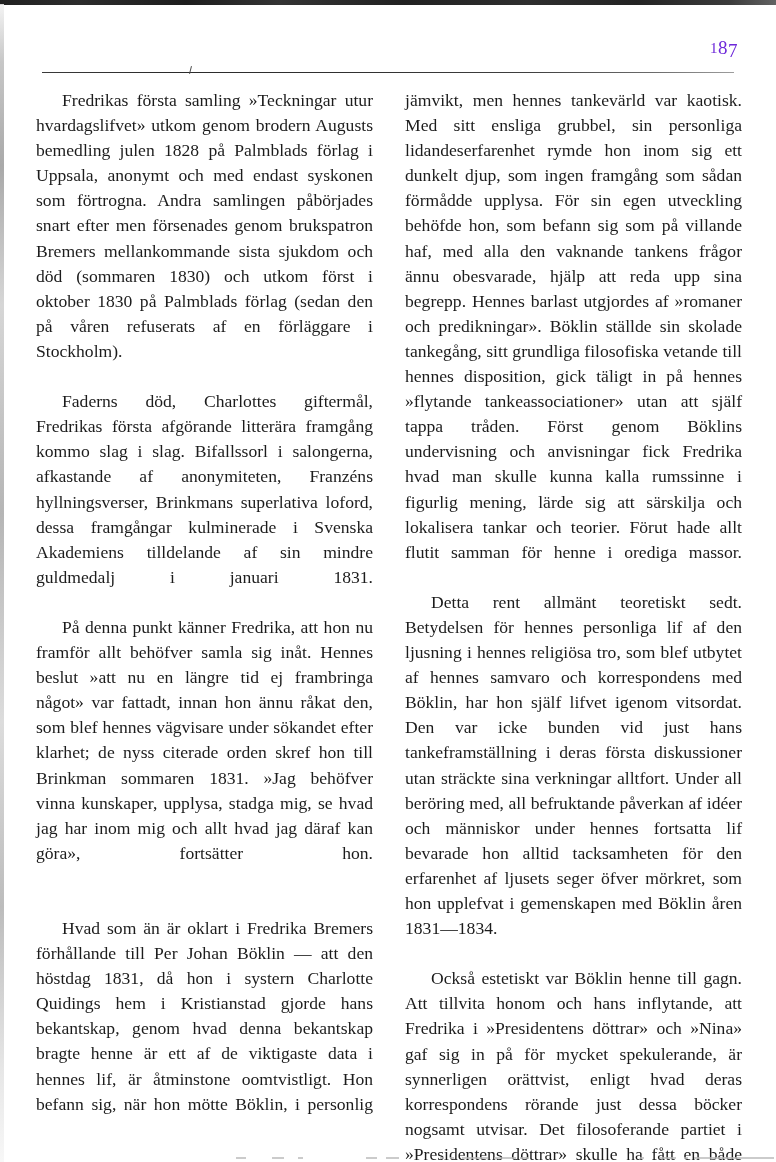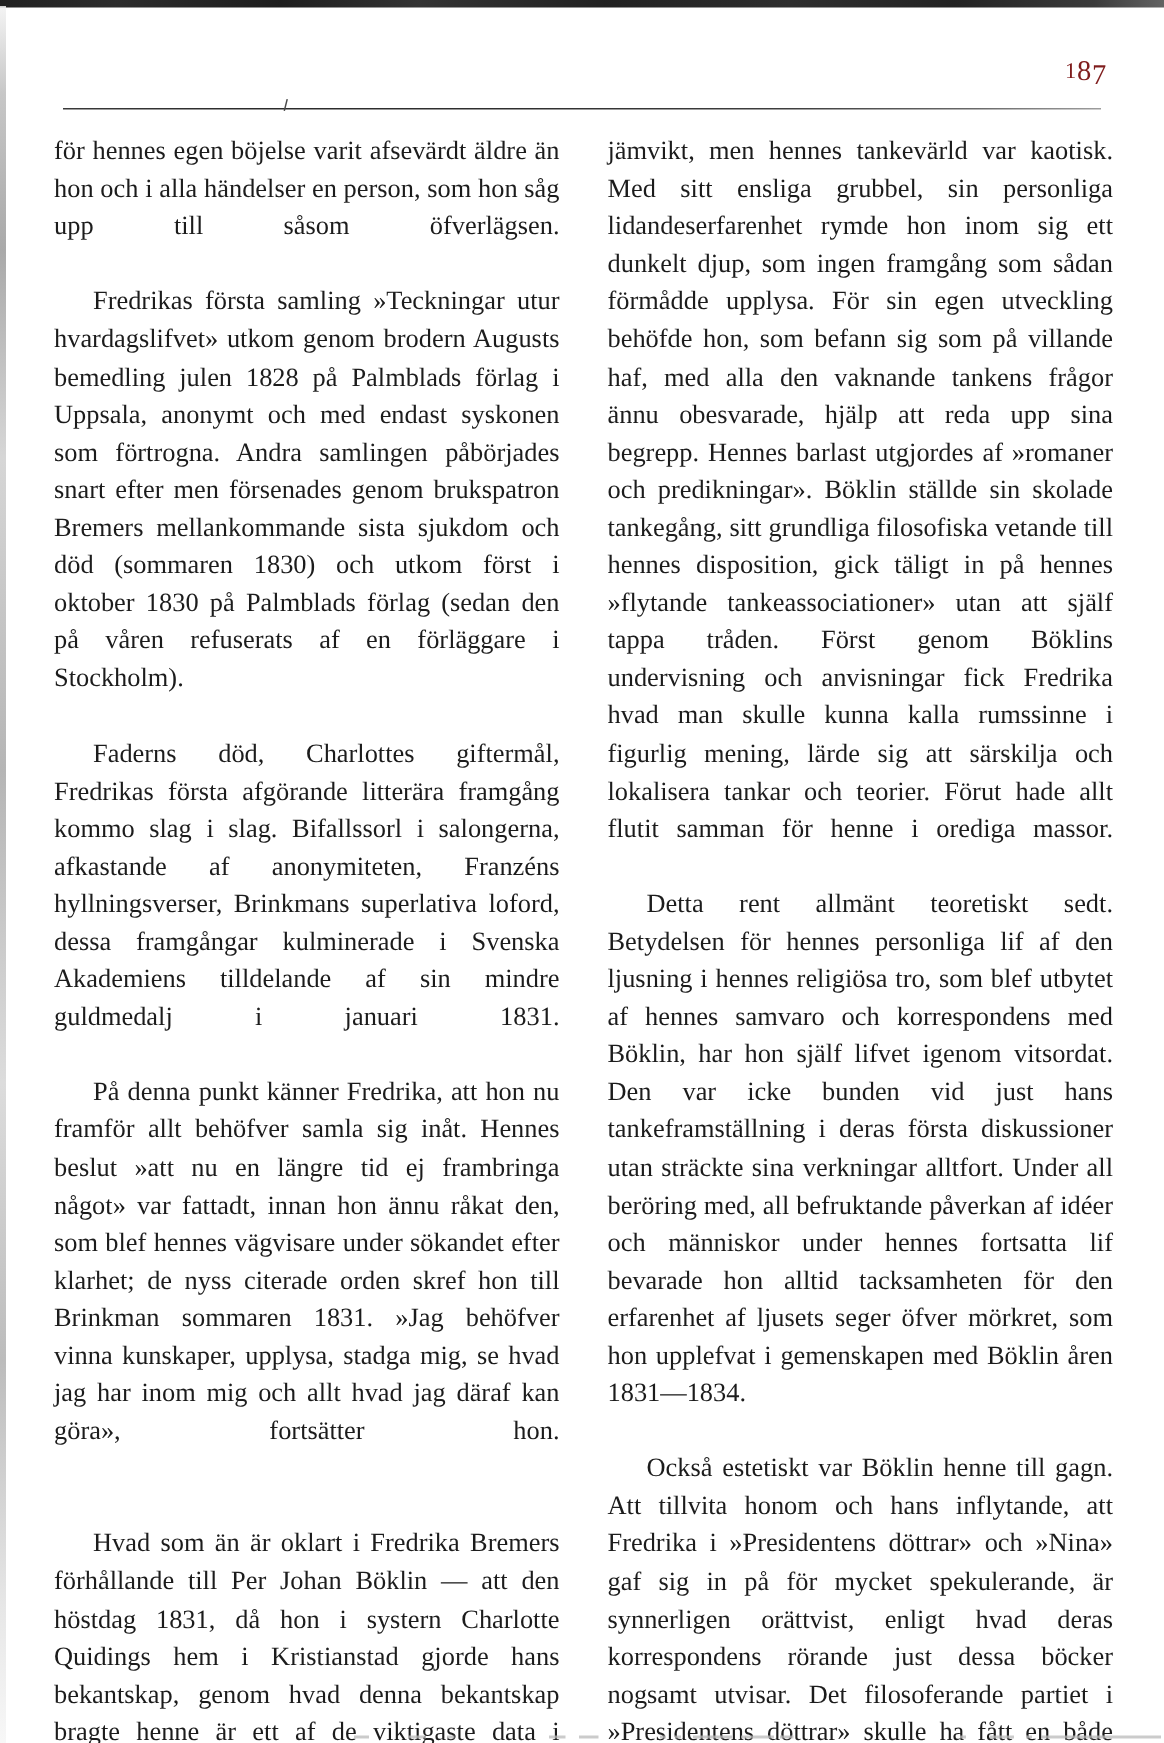--- a/index.html
+++ b/index.html
@@ -77,21 +77,21 @@
     letter-spacing: 1.1px;
     word-spacing: 4px;
     color: #1a1a1a;
   }
   .runhead-folio {
     position: absolute;
     right: 0;
     top: -1px;
     font-size: 19px;
     letter-spacing: .5px;
-    color: #7f1d1d;
+    color: #6d28d9;
     margin-left: 16px;
   }
   .runhead-folio .osf-1 { font-size: 15px; vertical-align: 1px; }
   .runhead-folio .osf-7 { vertical-align: -3px; }
 
   .rule {
     position: absolute;
     left: 42px;
     top: 72px;
     width: 692px;
@@ -151,21 +151,20 @@
 
   <div class="runhead">
     <div class="runhead-folio"><span class="osf-1">1</span>8<span class="osf-7">7</span></div>
   </div>
 
   <div class="rule"></div>
   <div class="rule-tick"></div>
 
   <div class="columns">
     <div class="col">
-      <p class="noindent">för hennes egen böjelse varit afsevärdt äldre än hon och i alla händelser en person, som hon såg upp till såsom öfverlägsen.</p>
       <p>Fredrikas första samling »Teckningar utur hvardagslifvet» utkom genom brodern Augusts bemedling julen 1828 på Palmblads förlag i Uppsala, anonymt och med endast syskonen som förtrogna. Andra samlingen påbörjades snart efter men försenades genom brukspatron Bremers mellankommande sista sjukdom och död (sommaren 1830) och utkom först i oktober 1830 på Palmblads förlag (sedan den på våren refuserats af en förläggare i Stockholm).</p>
       <p>Faderns död, Charlottes giftermål, Fredrikas första afgörande litterära framgång kommo slag i slag. Bifallssorl i salongerna, afkastande af anonymiteten, Franzéns hyllningsverser, Brinkmans superlativa loford, dessa framgångar kulminerade i Svenska Akademiens tilldelande af sin mindre guldmedalj i januari 1831.</p>
       <p>På denna punkt känner Fredrika, att hon nu framför allt behöfver samla sig inåt. Hennes beslut »att nu en längre tid ej frambringa något» var fattadt, innan hon ännu råkat den, som blef hennes vägvisare under sökandet efter klarhet; de nyss citerade orden skref hon till Brinkman sommaren 1831. »Jag behöfver vinna kunskaper, upplysa, stadga mig, se hvad jag har inom mig och allt hvad jag däraf kan göra», fortsätter hon.</p>
       <p class="spaced">Hvad som än är oklart i Fredrika Bremers förhållande till Per Johan Böklin — att den höstdag 1831, då hon i systern Charlotte Quidings hem i Kristianstad gjorde hans bekantskap, genom hvad denna bekantskap bragte henne är ett af de viktigaste data i hennes lif, är åtminstone oomtvistligt. Hon befann sig, när hon mötte Böklin, i personlig</p>
     </div>
     <div class="col">
       <p class="noindent">jämvikt, men hennes tankevärld var kaotisk. Med sitt ensliga grubbel, sin personliga lidandeserfarenhet rymde hon inom sig ett dunkelt djup, som ingen framgång som sådan förmådde upplysa. För sin egen utveckling behöfde hon, som befann sig som på villande haf, med alla den vaknande tankens frågor ännu obesvarade, hjälp att reda upp sina begrepp. Hennes barlast utgjordes af »romaner och predikningar». Böklin ställde sin skolade tankegång, sitt grundliga filosofiska vetande till hennes disposition, gick täligt in på hennes »flytande tankeassociationer» utan att själf tappa tråden. Först genom Böklins undervisning och anvisningar fick Fredrika hvad man skulle kunna kalla rumssinne i figurlig mening, lärde sig att särskilja och lokalisera tankar och teorier. Förut hade allt flutit samman för henne i orediga massor.</p>
       <p>Detta rent allmänt teoretiskt sedt. Betydelsen för hennes personliga lif af den ljusning i hennes religiösa tro, som blef utbytet af hennes samvaro och korrespondens med Böklin, har hon själf lifvet igenom vitsordat. Den var icke bunden vid just hans tankeframställning i deras första diskussioner utan sträckte sina verkningar alltfort. Under all beröring med, all befruktande påverkan af idéer och människor under hennes fortsatta lif bevarade hon alltid tacksamheten för den erfarenhet af ljusets seger öfver mörkret, som hon upplefvat i gemenskapen med Böklin åren 1831—1834.</p>
       <p>Också estetiskt var Böklin henne till gagn. Att tillvita honom och hans inflytande, att Fredrika i »Presidentens döttrar» och »Nina» gaf sig in på för mycket spekulerande, är synnerligen orättvist, enligt hvad deras korrespondens rörande just dessa böcker nogsamt utvisar. Det filosoferande partiet i »Presidentens döttrar» skulle ha fått en både längre och</p>
     </div>

